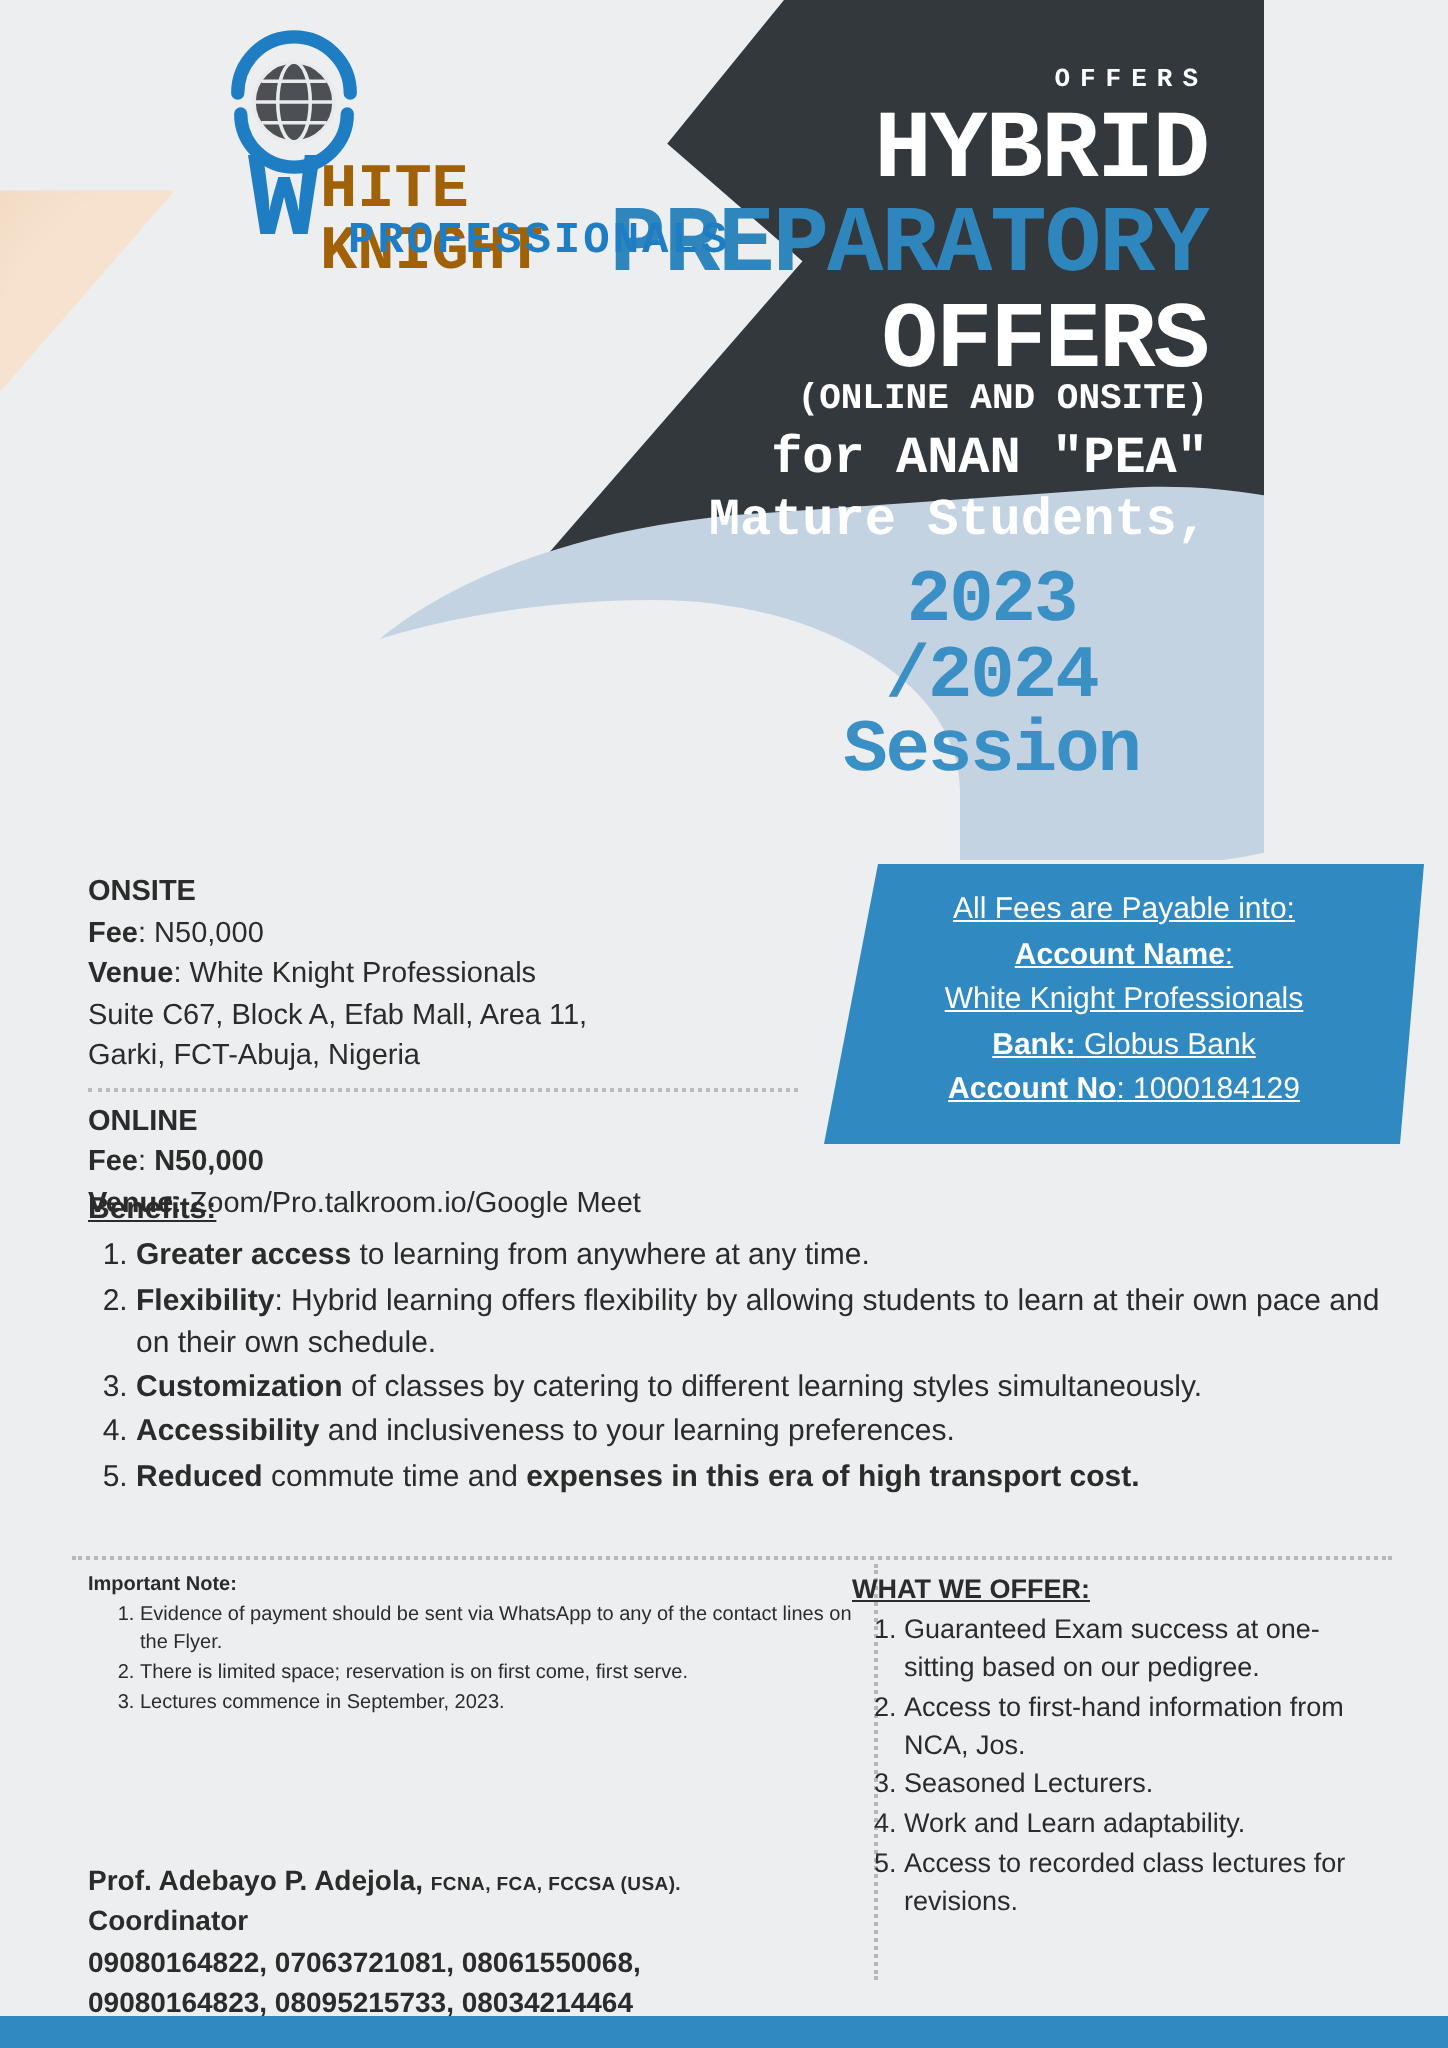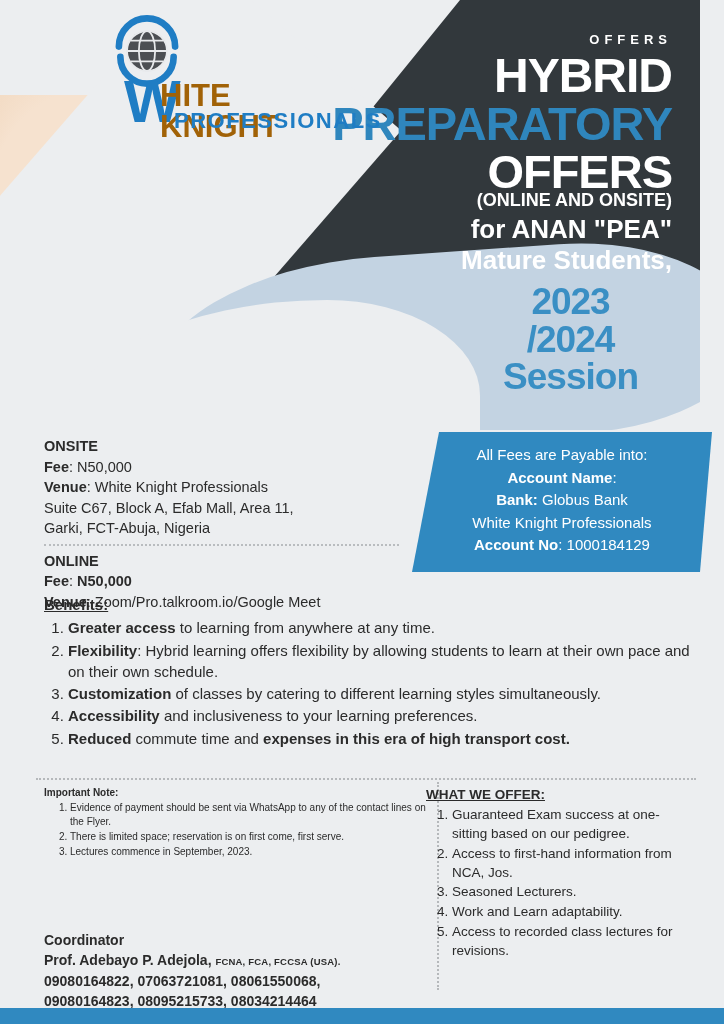--- a/index.html
+++ b/index.html
@@ -6,21 +6,21 @@
   body{
     width:724px;height:1024px;
     background:#eceef0;
     font-family:"Liberation Sans", sans-serif;
     color:#2b2b2b;
     overflow:hidden;
   }
   .flyer{position:relative;width:724px;height:1024px;overflow:hidden;background:#eceef0;}
 
   
-  .hero{position:absolute;left:0;top:0;width:700px;height:430px;overflow:hidden;}
+  .hero{position:absolute;left:0;top:0;width:632px;height:430px;overflow:hidden;font-family:Liberation Mono, monospace;}
 
   
   .photo{
     position:absolute;left:-8px;top:95px;width:370px;height:340px;
     background:
       radial-gradient(circle at 72% 78%, rgba(60,36,20,.55) 0 16%, rgba(0,0,0,0) 52%),
       radial-gradient(ellipse at 30% 28%, #f6e2cf 0 30%, rgba(246,226,207,0) 62%),
       linear-gradient(192deg,#f2ddc8 0%,#e8c6a2 26%,#caa27c 44%,#5d4736 58%,#2f2622 70%,#c79a6d 86%,#e7c5a0 100%);
     clip-path: polygon(0 0, 62% 0, 100% 46%, 100% 76%, 86% 92%, 58% 100%, 18% 96%, 0 80%);
     filter: blur(.4px);
@@ -103,21 +103,21 @@
   .details{position:absolute;left:44px;top:436px;width:370px;font-size:14.5px;line-height:1.42;color:#2b2b2b;}
   .details .hdr{font-weight:700;}
   .details b{font-weight:700;}
   .dotted-h{border-top:2px dotted #b9bcbf;margin:5px 0 5px 0;width:355px;}
 
   
   .paybox{
     position:absolute;left:412px;top:432px;width:300px;height:140px;
     background:#3089c0;color:#fff;
     clip-path:polygon(9% 0, 100% 0, 96% 100%, 0 100%);
-    text-align:center;font-size:15px;line-height:1.5;padding-top:12px;box-sizing:border-box;
+    text-align:center;font-size:15px;line-height:1.5;padding-top:12px;box-sizing:border-box;text-decoration:underline;
   }
   .paybox b{font-weight:700;}
 
   
   .benefits{position:absolute;left:44px;top:594px;width:660px;font-size:15px;line-height:1.42;}
   .ben-title{font-weight:700;text-decoration:underline;margin-bottom:2px;}
   .ben-list{margin:0;padding-left:24px;}
   .ben-list li{margin-bottom:1px;}
   .ben-list b{font-weight:700;}
 
@@ -196,22 +196,22 @@
     <div>Garki, FCT-Abuja, Nigeria</div>
     <div class="dotted-h"></div>
     <div class="hdr">ONLINE</div>
     <div><b>Fee</b>: <b>N50,000</b></div>
     <div><b>Venue</b><span>: Zoom/Pro.talkroom.io/Google Meet</span></div>
   </div>
 
   <div class="paybox">
     <div>All Fees are Payable into:</div>
     <div><b>Account Name</b>:</div>
+    <div>White Knight Professionals</div>
     <div><b>Bank:</b> <span>Globus Bank</span></div>
-    <div>White Knight Professionals</div>
     <div><b>Account No</b><span>: 1000184129</span></div>
   </div>
 
   <div class="benefits">
     <div class="ben-title">Benefits:</div>
     <ol class="ben-list">
       <li><b>Greater access</b><span> to learning from anywhere at any time.</span></li>
       <li><b>Flexibility</b><span>: Hybrid learning offers flexibility by allowing students to learn at their own pace and on their own schedule.</span></li>
       <li><b>Customization</b><span> of classes by catering to different learning styles simultaneously.</span></li>
       <li><b>Accessibility</b><span> and inclusiveness to your learning preferences.</span></li>
@@ -236,20 +236,20 @@
     <ol class="col-list">
       <li>Guaranteed Exam success at one-sitting based on our pedigree.</li>
       <li>Access to first-hand information from NCA, Jos.</li>
       <li>Seasoned Lecturers.</li>
       <li>Work and Learn adaptability.</li>
       <li>Access to recorded class lectures for revisions.</li>
     </ol>
   </div>
 
   <div class="contact-body">
+    <div><span>Prof. Adebayo P. Adejola,</span> <span class="creds">FCNA, FCA, FCCSA (USA).</span></div>
     <div>Coordinator</div>
-    <div><span>Prof. Adebayo P. Adejola,</span> <span class="creds">FCNA, FCA, FCCSA (USA).</span></div>
     <div>09080164822, 07063721081, 08061550068,</div>
     <div>09080164823, 08095215733, 08034214464</div>
   </div>
 
   <div class="bottom-bar"></div>
 </div>
 
 </body></html>

